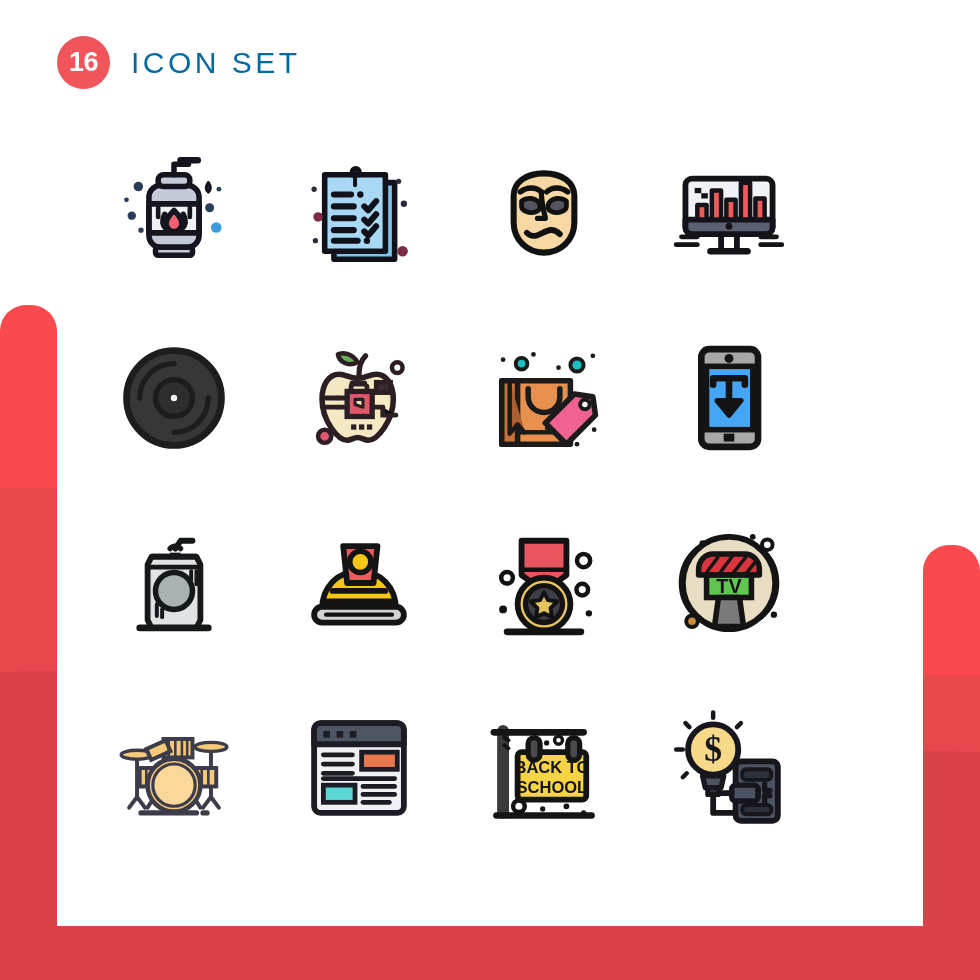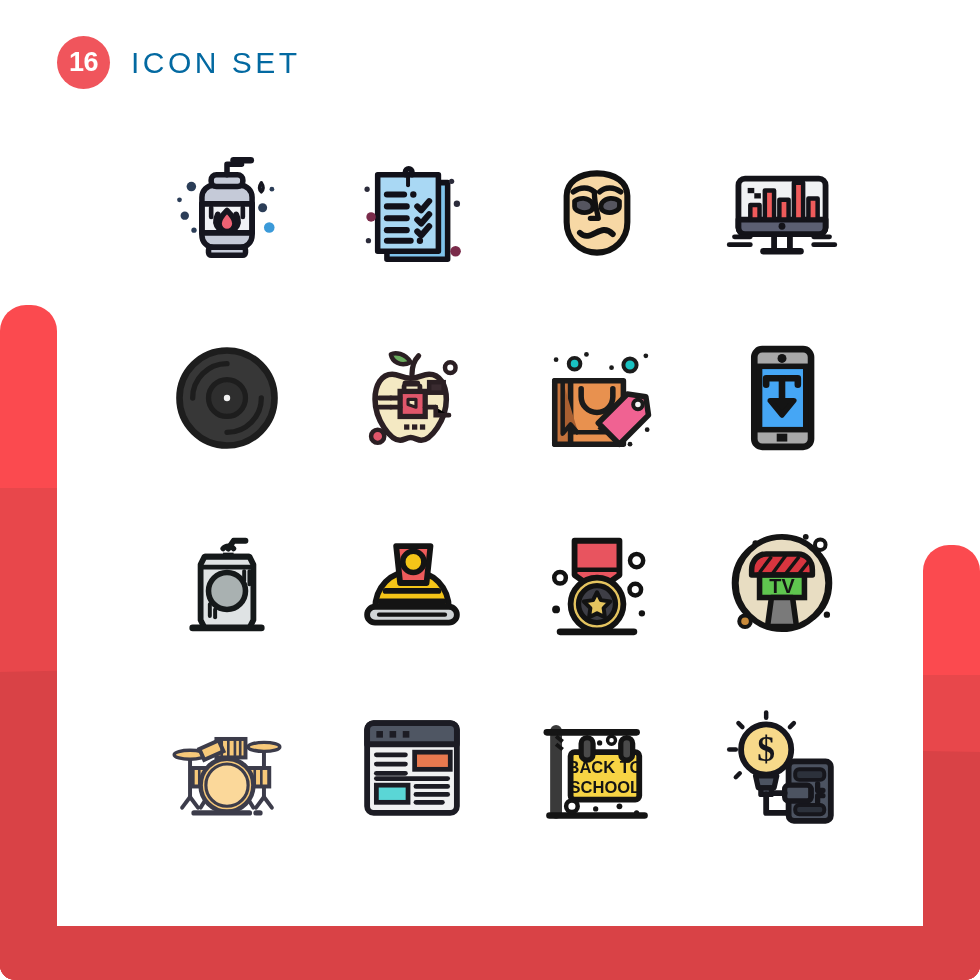--- a/index.html
+++ b/index.html
@@ -12,21 +12,20 @@
     overflow: hidden;
     font-family: "Liberation Sans", sans-serif;
     background: #ffffff;
   }
   .stage {
     position: relative;
     width: 980px;
     height: 980px;
     background: #ffffff;
     overflow: hidden;
-    border-radius: 15px;
   }
 
   
   .bg-layer {
     position: absolute;
     pointer-events: none;
   }
   .bg-left {
     left: 0;
     top: 305px;
@@ -135,21 +134,21 @@
     grid-template-columns: repeat(4, 185px);
     grid-template-rows: repeat(4, 185px);
     column-gap: 0;
     row-gap: 0;
   }
   .cell {
     width: 185px;
     height: 185px;
     display: flex;
     align-items: center;
-    justify-content: flex-end;
+    justify-content: flex-start;
   }
   .cell svg {
     width: 132px;
     height: 132px;
     display: block;
   }
 </style>
 </head>
 <body>
 

